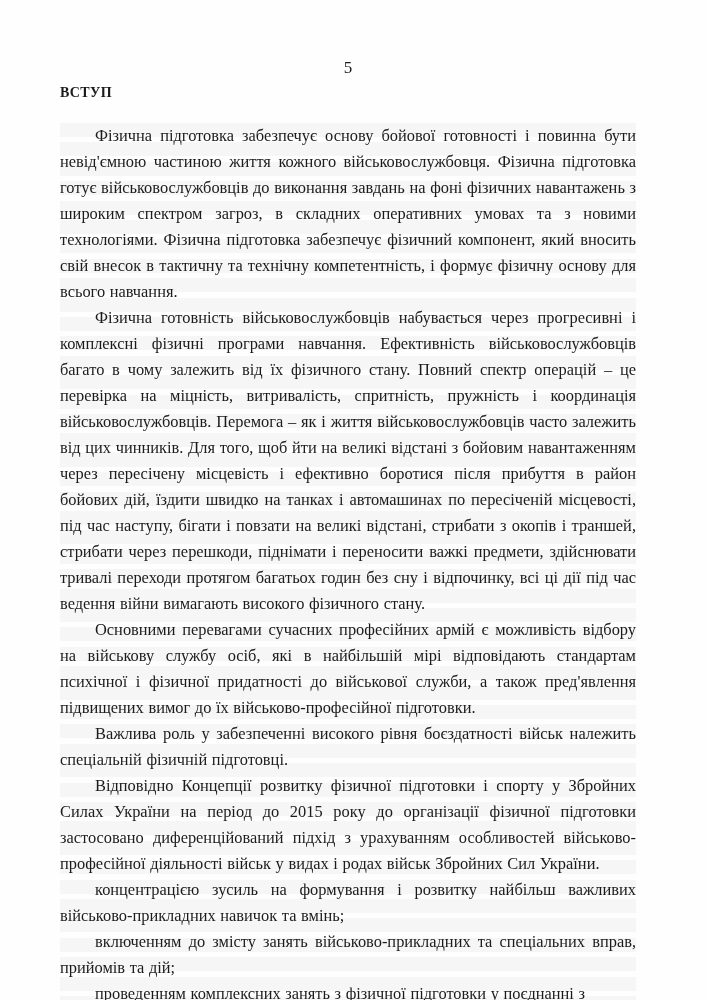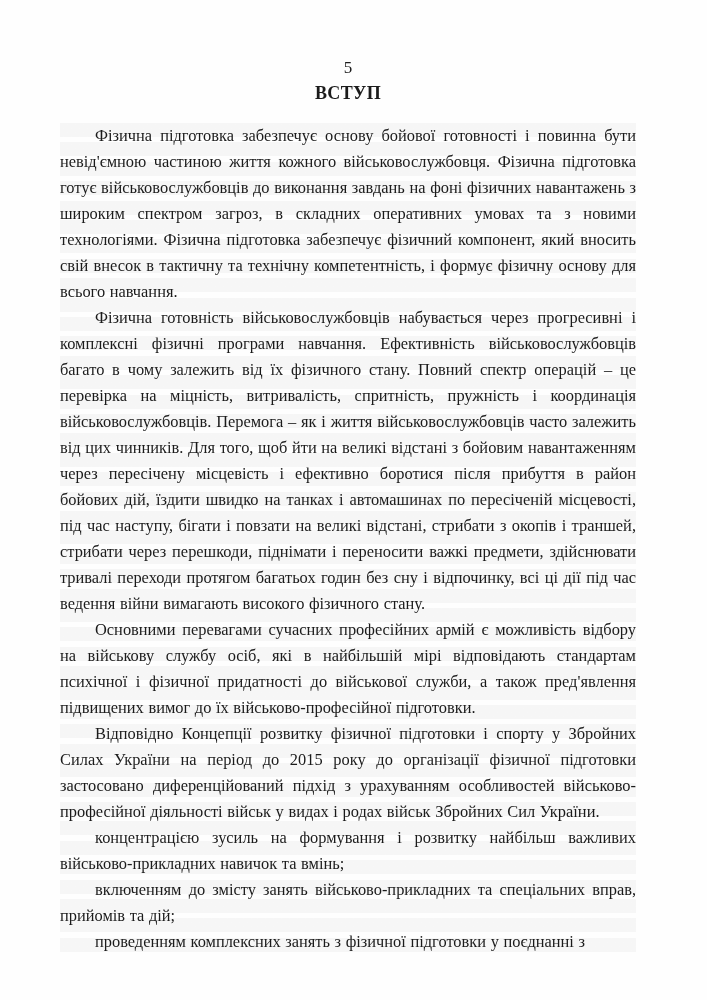--- a/index.html
+++ b/index.html
@@ -18,23 +18,22 @@
     padding: 58px 71px 0 60px;
     overflow: hidden;
   }
   .page-number {
     text-align: center;
     font-size: 17px;
     line-height: 20px;
     margin: 0 0 5px 0;
   }
   .doc-title {
-    text-align: center;
     font-weight: bold;
-    font-size: 18px;
+    font-size: 14px;
     line-height: 20px;
     letter-spacing: 0.4px;
     margin: 0 0 20px 0;
   }
   .page-body {
     
     background: repeating-linear-gradient(
       to bottom,
       rgba(0,0,0,0.030) 0px,
       rgba(0,0,0,0.030) 14px,
@@ -60,18 +59,19 @@
 
 <div class="page">
   <p class="page-number">5</p>
 
   <h1 class="doc-title">ВСТУП</h1>
 
   <div class="page-body">
     <p class="para">Фізична підготовка забезпечує основу бойової готовності і повинна бути невід'ємною частиною життя кожного військовослужбовця. Фізична підготовка готує військовослужбовців до виконання завдань на фоні фізичних навантажень з широким спектром загроз, в складних оперативних умовах та з новими технологіями. Фізична підготовка забезпечує фізичний компонент, який вносить свій внесок в тактичну та технічну компетентність, і формує фізичну основу для всього навчання.</p>
     <p class="para">Фізична готовність військовослужбовців набувається через прогресивні і комплексні фізичні програми навчання. Ефективність військовослужбовців багато в чому залежить від їх фізичного стану. Повний спектр операцій – це перевірка на міцність, витривалість, спритність, пружність і координація військовослужбовців. Перемога – як і життя військовослужбовців часто залежить від цих чинників. Для того, щоб йти на великі відстані з бойовим навантаженням через пересічену місцевість і ефективно боротися після прибуття в район бойових дій, їздити швидко на танках і автомашинах по пересіченій місцевості, під час наступу, бігати і повзати на великі відстані, стрибати з окопів і траншей, стрибати через перешкоди, піднімати і переносити важкі предмети, здійснювати тривалі переходи протягом багатьох годин без сну і відпочинку, всі ці дії під час ведення війни вимагають високого фізичного стану.</p>
     <p class="para">Основними перевагами сучасних професійних армій є можливість відбору на військову службу осіб, які в найбільшій мірі відповідають стандартам психічної і фізичної придатності до військової служби, а також пред'явлення підвищених вимог до їх військово-професійної підготовки.</p>
+    <p class="para">Важлива роль у забезпеченні високого рівня боєздатності військ належить спеціальній фізичній підготовці.</p>
     <p class="para">Відповідно Концепції розвитку фізичної підготовки і спорту у Збройних Силах України на період до 2015 року до організації фізичної підготовки застосовано диференційований підхід з урахуванням особливостей військово-професійної діяльності військ у видах і родах військ Збройних Сил України.</p>
     <p class="para">концентрацією зусиль на формування і розвитку найбільш важливих військово-прикладних навичок та вмінь;</p>
     <p class="para">включенням до змісту занять військово-прикладних та спеціальних вправ, прийомів та дій;</p>
     <p class="para">проведенням комплексних занять з фізичної підготовки у поєднанні з</p>
   </div>
 </div>
 
 </body></html>

